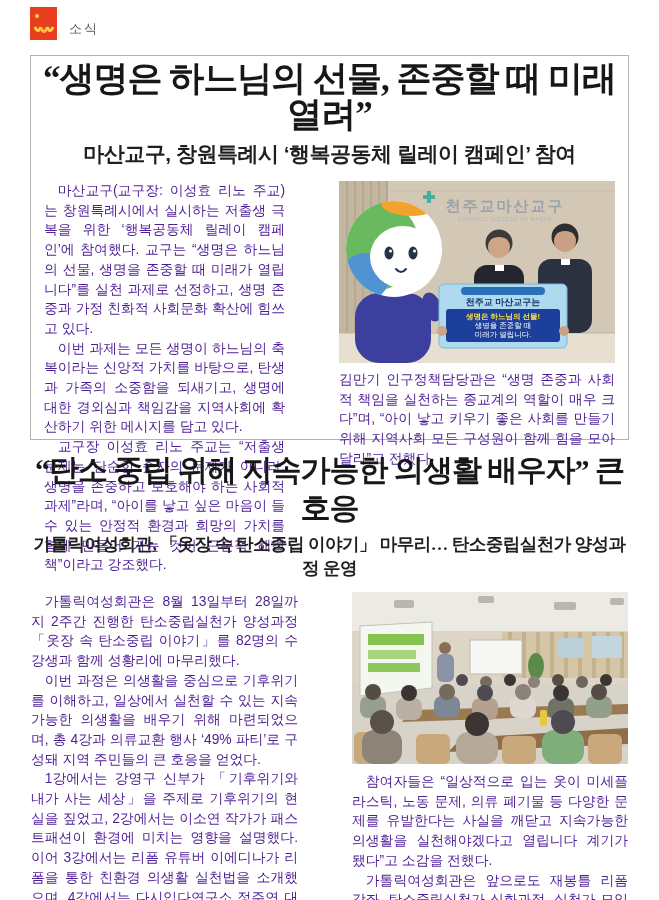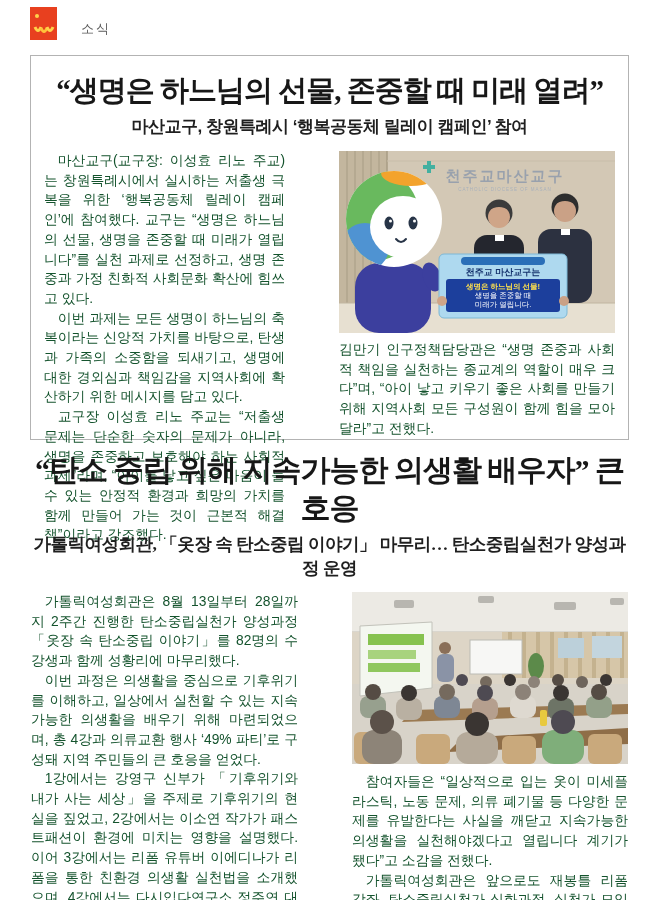--- a/index.html
+++ b/index.html
@@ -3,41 +3,41 @@
 <meta charset="utf-8">
 <style>
   * { margin:0; padding:0; box-sizing:border-box; }
   html,body { background:#ffffff; }
   body { font-family:"Liberation Sans","DejaVu Sans",sans-serif; }
   .page {
     position:relative; width:659px; height:900px; background:#ffffff;
     overflow:hidden; margin:0 auto;
   }
   
-  .masthead { position:absolute; left:30px; top:7px; display:flex; align-items:center; gap:24px; }
+  .masthead { position:absolute; left:30px; top:7px; display:flex; align-items:center; gap:12px; }
   .logo-box { width:27px; height:33px; background:#e8401f; position:relative; }
   .section-label { font-size:13px; color:#5b5b5b; letter-spacing:2px; padding-top:10px; }
   
   .a1-box {
     position:absolute; left:30px; top:55px; width:599px; height:385px;
     border:1px solid #b3b3b3; background:#fff;
   }
   .headline {
     font-family:"Liberation Serif","DejaVu Serif",serif;
     font-weight:bold; color:#171717; text-align:center; letter-spacing:-1px;
   }
-  .a1-box .headline { font-size:29px; margin-top:16px; line-height:36px; }
+  .a1-box .headline { font-size:35px; margin-top:5px; line-height:36px; }
   .subhead {
     text-align:center; color:#1f1f1f; font-weight:bold;
   }
-  .a1-box .subhead { font-size:17px; margin-top:7px; letter-spacing:-0.5px; }
+  .a1-box .subhead { font-size:21px; margin-top:7px; letter-spacing:-0.5px; }
   .cols { display:flex; gap:10px; padding:0 13px; margin-top:13px; }
   .col-l { width:297px; }
   .col-r { width:276px;margin-left:44px; }
-  .bodytext { font-size:13.8px; line-height:19.7px; color:#14532d; text-align:justify; word-break:break-all; }
+  .bodytext { font-size:13.8px; line-height:19.7px; color:#4c1d95; text-align:justify; word-break:break-all; }
   .bodytext p { text-indent:1em; }
   .photo { width:276px; display:block; background:#d3c8b5; }
   .caption { margin-top:7px; }
   
   .a2-block { position:absolute; left:30px; top:451px; width:599px; }
   .a2-block .headline { font-size:30px; line-height:38px; }
   .a2-block .subhead { font-size:17.5px; margin-top:5px; letter-spacing:-0.5px;font-family:Liberation Serif, serif; }
   .a2-block .cols { margin-top:12px; padding:0 1px; }
   .photo2-wrap { margin-bottom:8px; }
   

